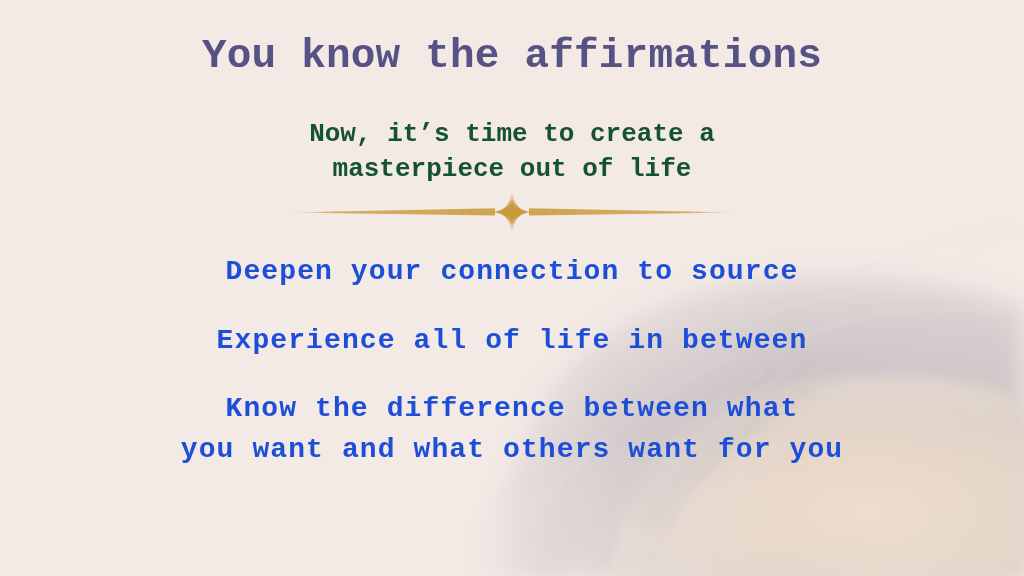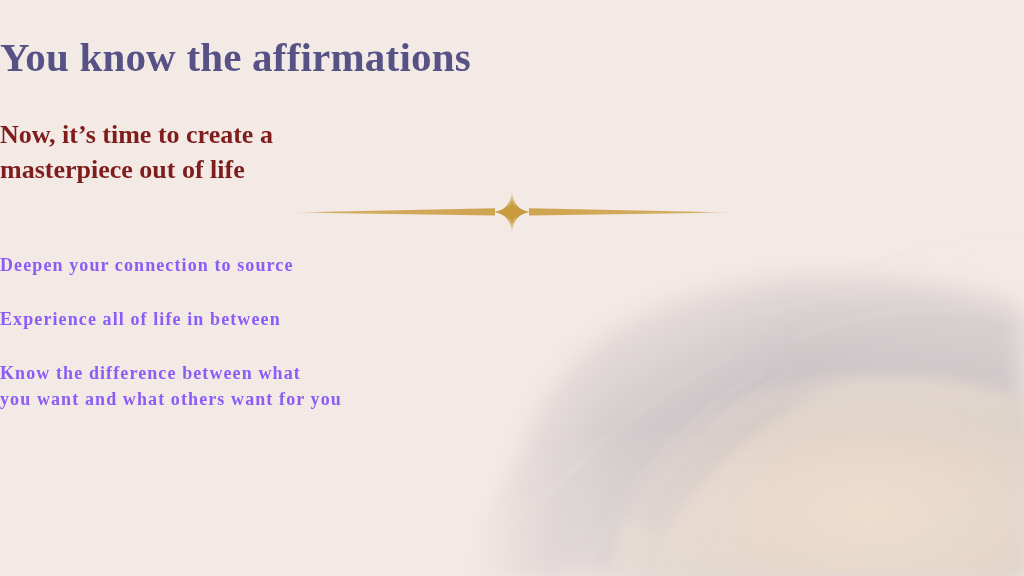--- a/index.html
+++ b/index.html
@@ -28,57 +28,59 @@
       linear-gradient(to top,    rgba(243,233,229,0) 38%, rgba(243,233,229,.55) 72%, rgba(243,233,229,.96) 100%),
       linear-gradient(to right,  rgba(243,233,229,.98) 0%, rgba(243,233,229,.45) 26%, rgba(243,233,229,0) 58%);
     pointer-events:none;
   }
 
   
   #slide{
     position:relative;
     width:100%; height:100%;
     z-index:2;
+    text-align:center;
+    font-family:Liberation Mono, monospace;
   }
 
   #title{
     position:absolute;
     top:33px; left:0; right:0;
     font-size:41px;
     font-weight:bold;
     color:#565286;
     letter-spacing:.2px;
   }
 
   #subtitle{
     position:absolute;
     top:117px; left:0; right:0;
     font-size:26px;
     font-weight:bold;
     line-height:1.35;
-    color:#7f1d1d;
+    color:#14532d;
   }
 
   
   #divider{
     position:absolute;
     top:190px; left:287px;
     width:450px; height:44px;
   }
   #divider svg{ display:block; }
 
   
   #points{
     position:absolute;
     top:252px; left:0; right:0;
   }
   .point{
-    font-size:18px;
+    font-size:28px;
     font-weight:bold;
-    color:#8b5cf6;
+    color:#1d4ed8;
     letter-spacing:1.1px;
     line-height:1.45;
     margin-bottom:28px;
   }
   .point:last-child{ margin-bottom:16px; }
 </style>
 </head>
 <body>
 
 <div id="photo-layer">

